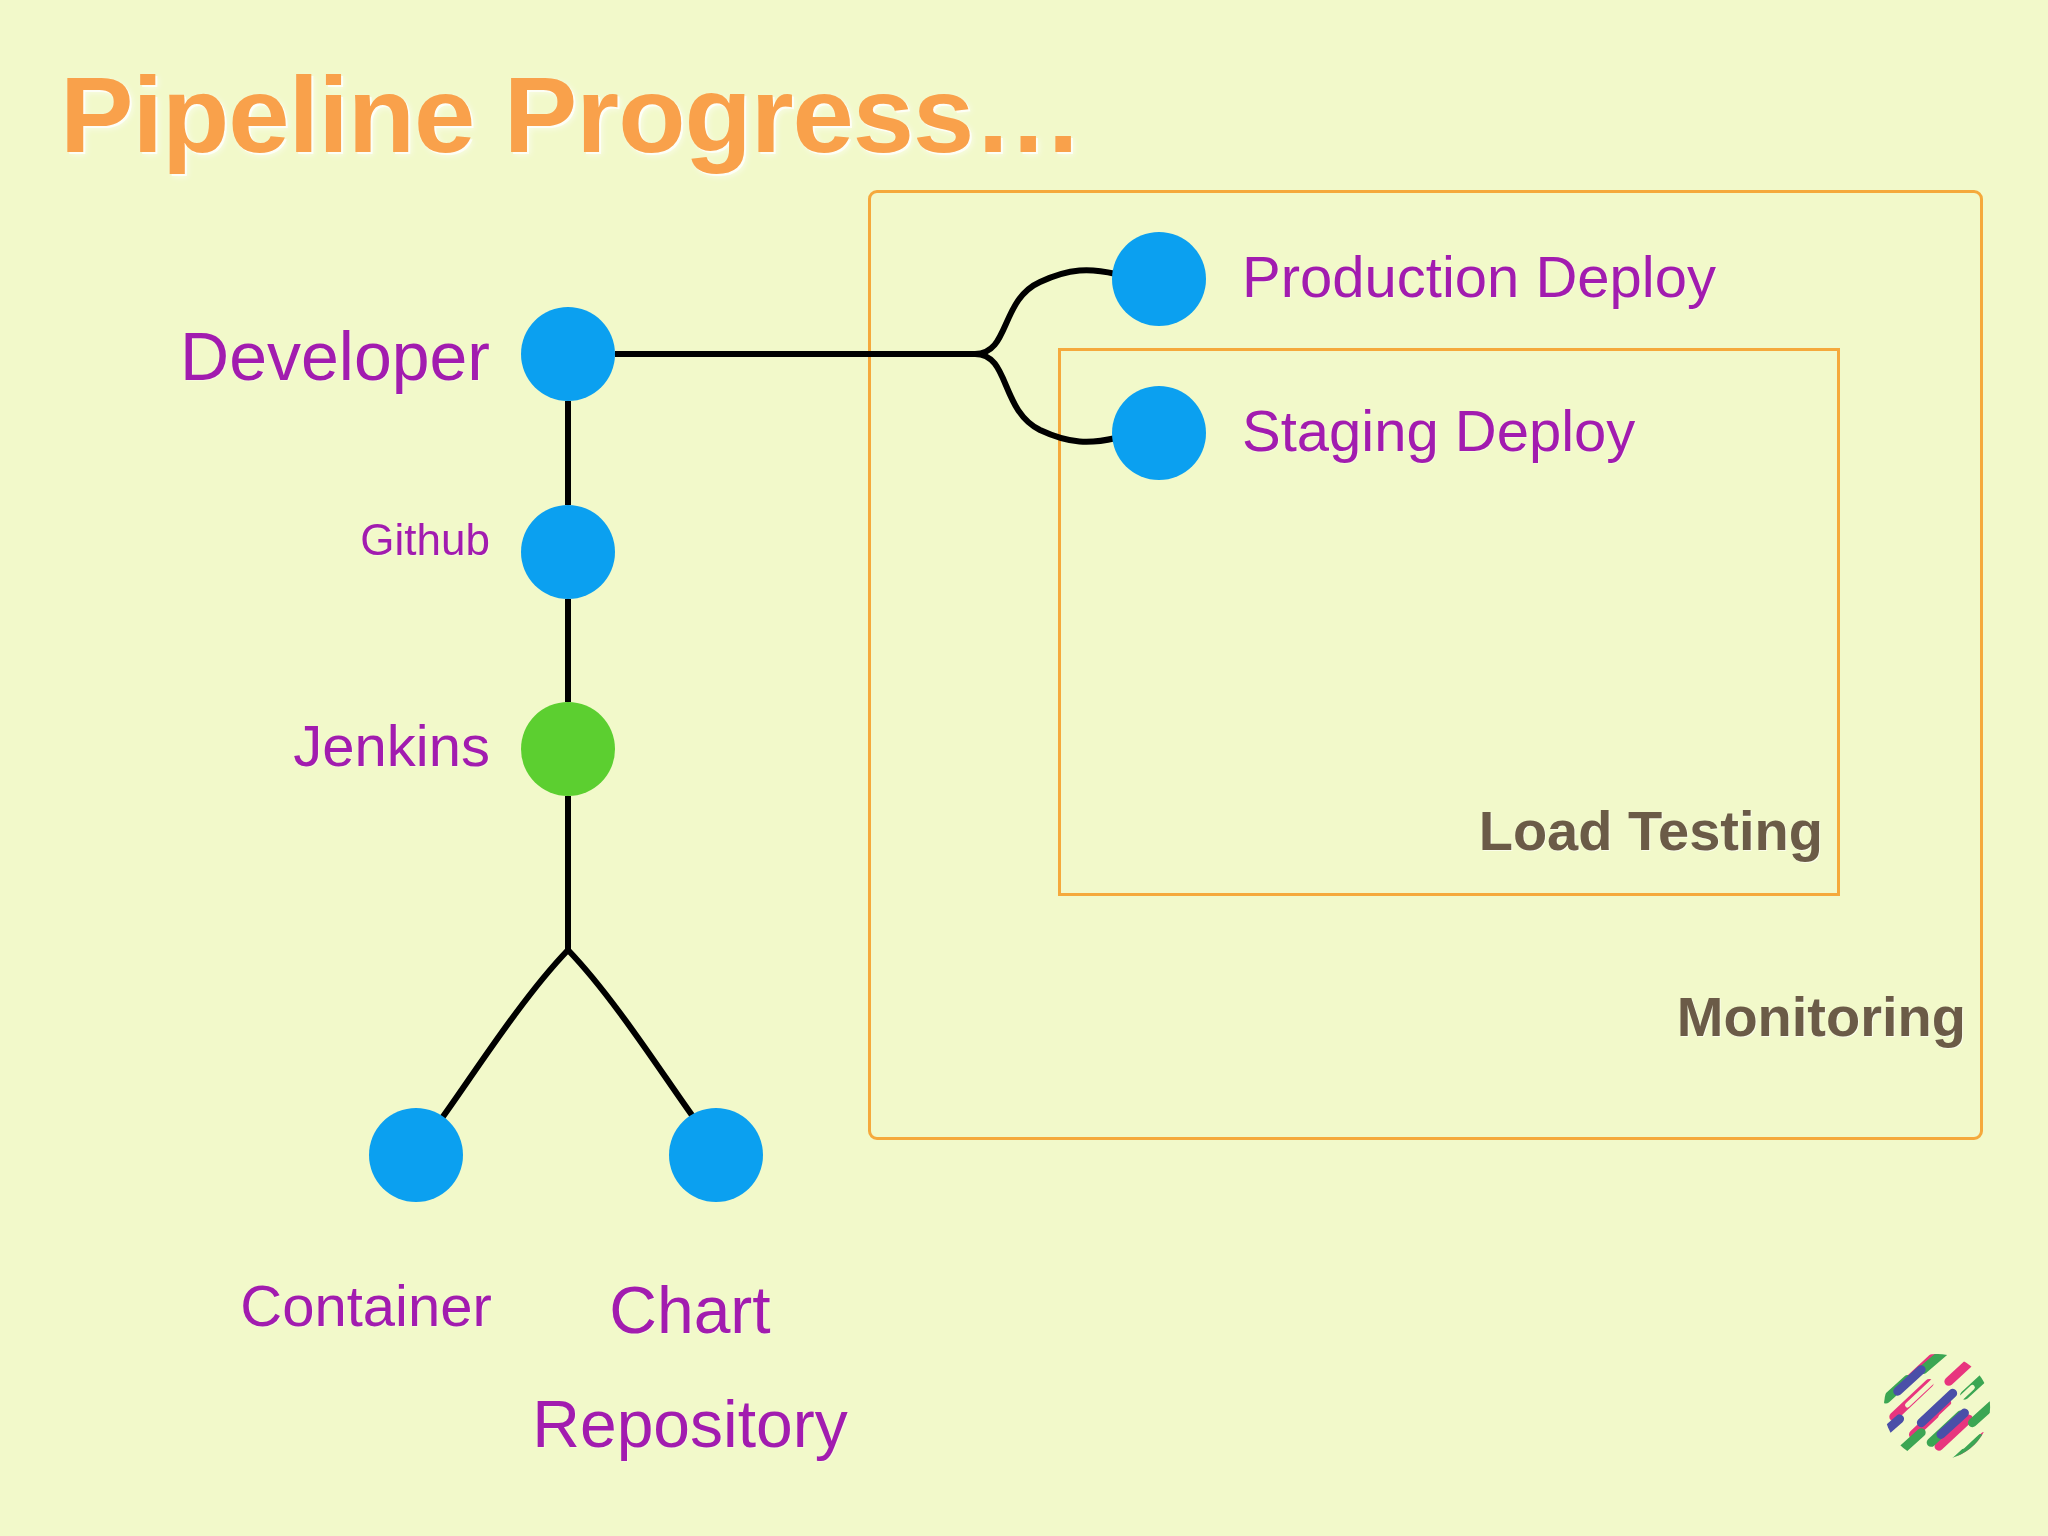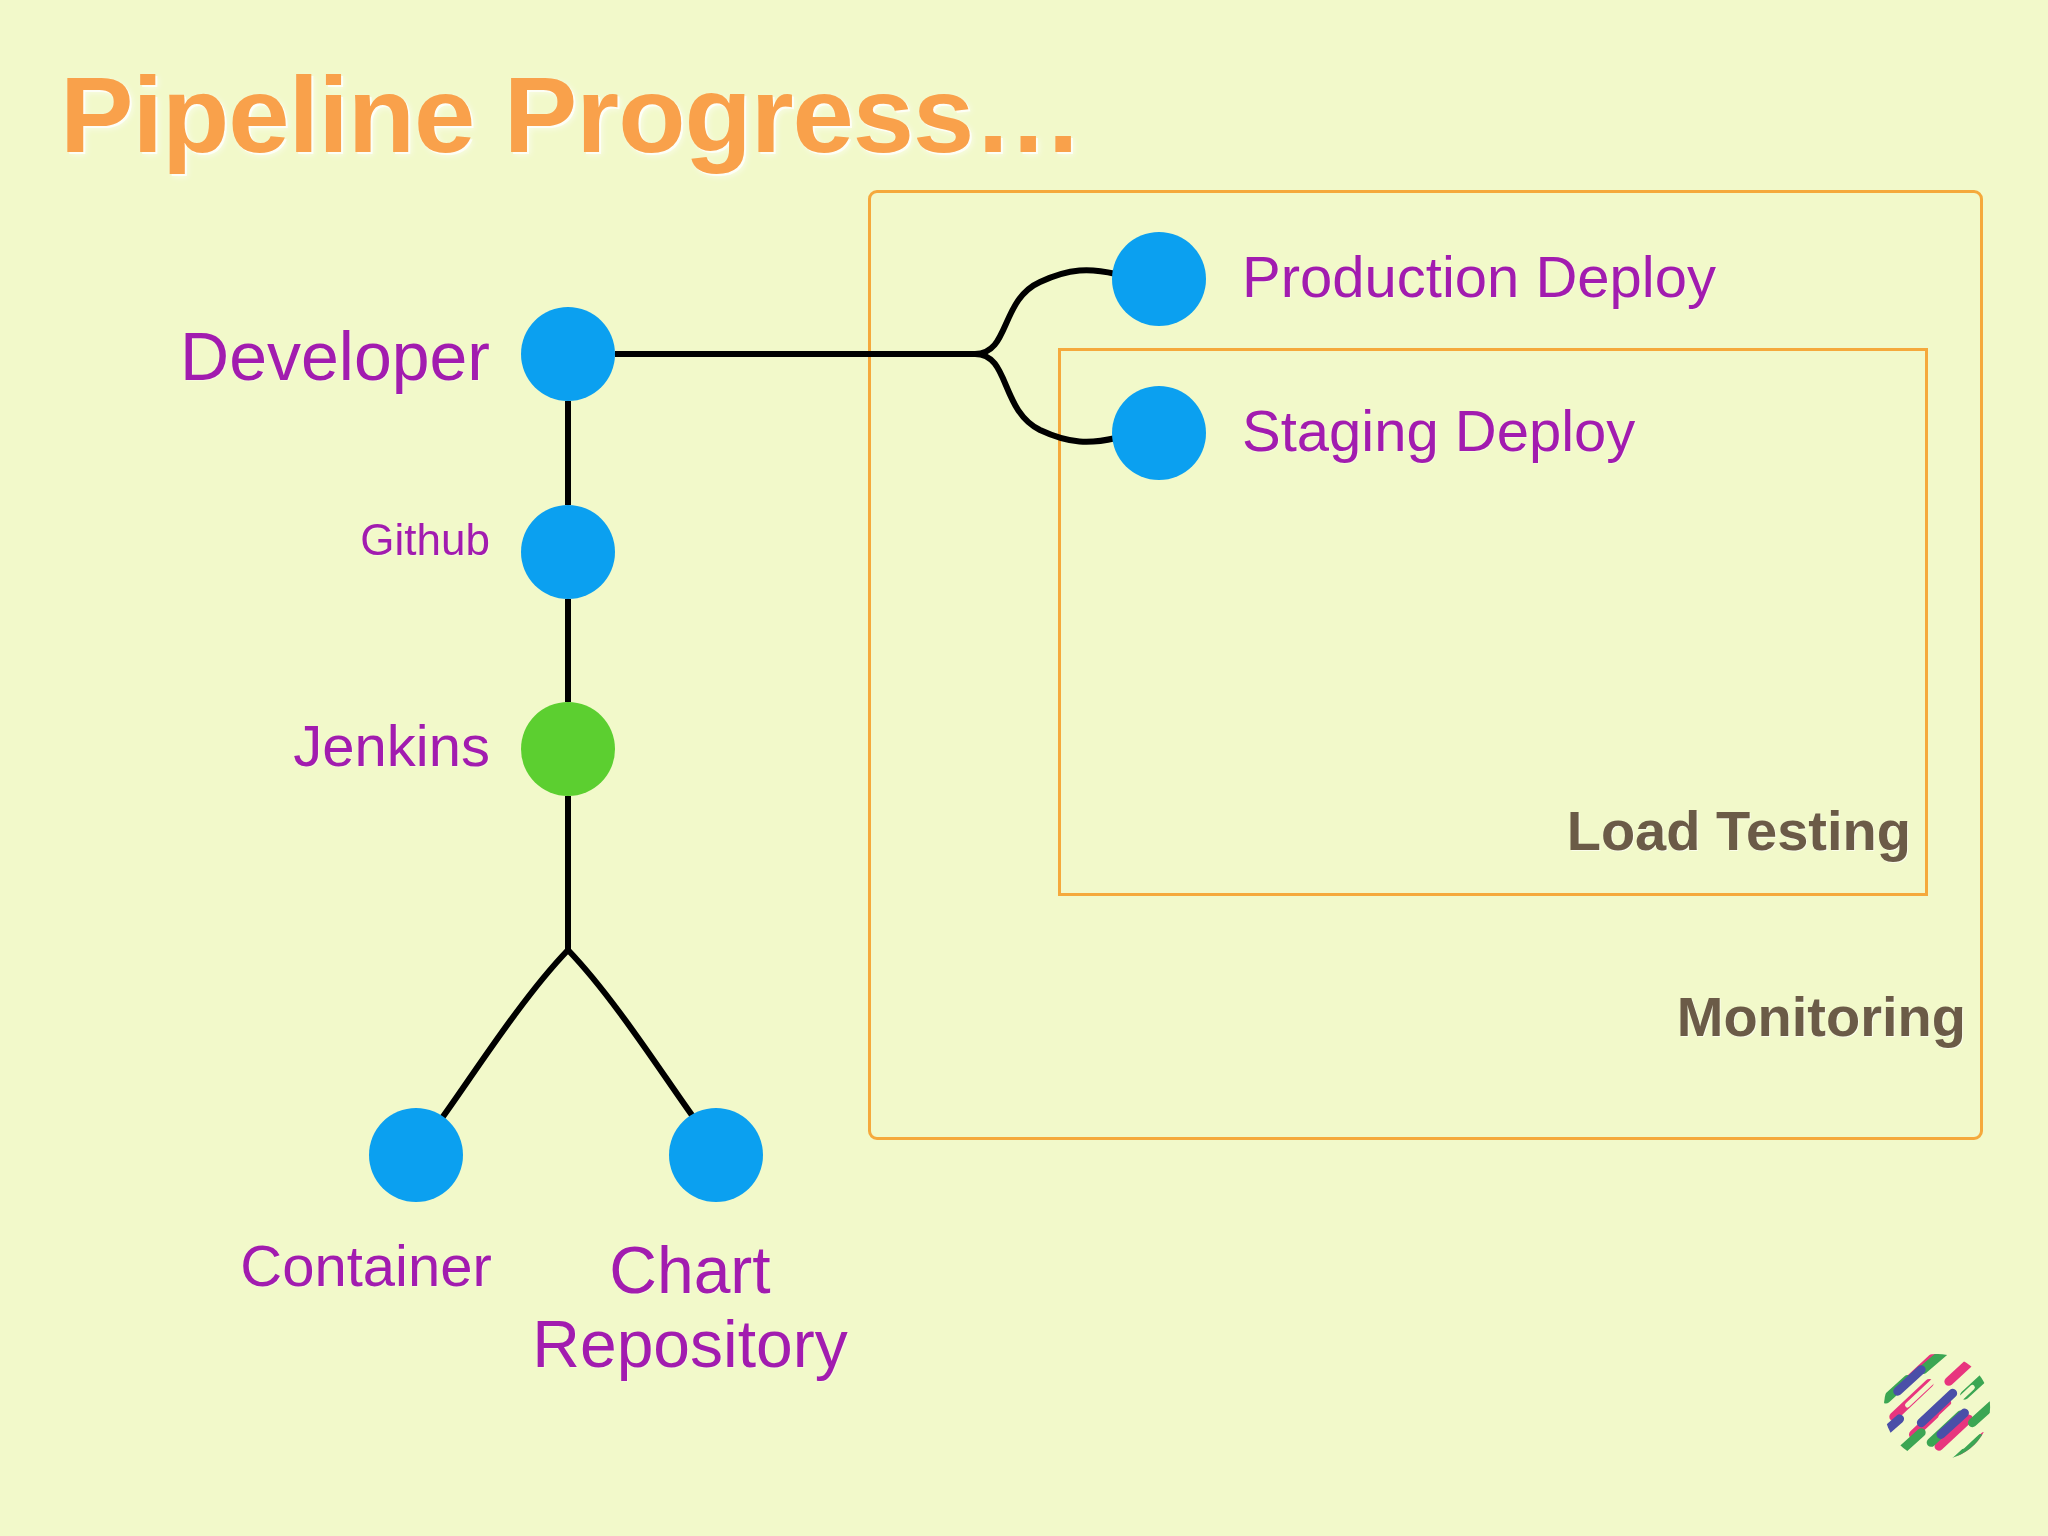--- a/index.html
+++ b/index.html
@@ -44,21 +44,21 @@
   #box-monitoring {
     left: 868px;
     top: 190px;
     width: 1115px;
     height: 950px;
     border-radius: 9px;
   }
   #box-loadtesting {
     left: 1058px;
     top: 348px;
-    width: 870px;
+    width: 782px;
     height: 548px;
     padding-left: 45px;
   }
   .group-label {
     position: absolute;
     color: #6b5b47;
     font-weight: bold;
     font-size: 56px;
     white-space: nowrap;
     text-shadow: 1px 1px 0 rgba(255,255,255,0.6);
@@ -133,21 +133,21 @@
     font-size: 58px;
   }
   #label-registry {
     left: 146px; top: 1234px; width: 440px;
     font-size: 58px; line-height: 1.12;
   }
   #label-chartrepo {
     left: 450px; top: 1234px; width: 480px;
     font-size: 66px; line-height: 1.12;
   }
-  .lbl-line { display: block; }
+  .lbl-line { display: block; margin-top: 40px; }
 
   
   #page-number {
     position: absolute;
     left: 0;
     top: 1550px;
     width: 2048px;
     text-align: center;
     font-size: 26px;
     color: #2b2b2b;

